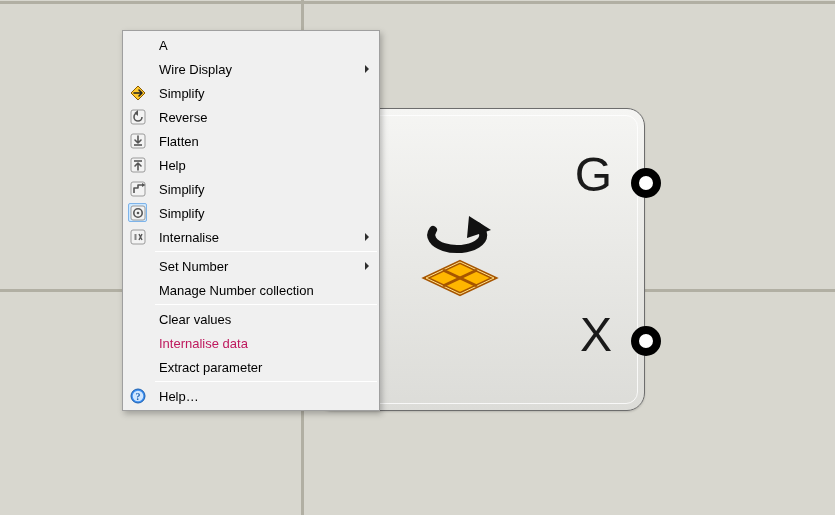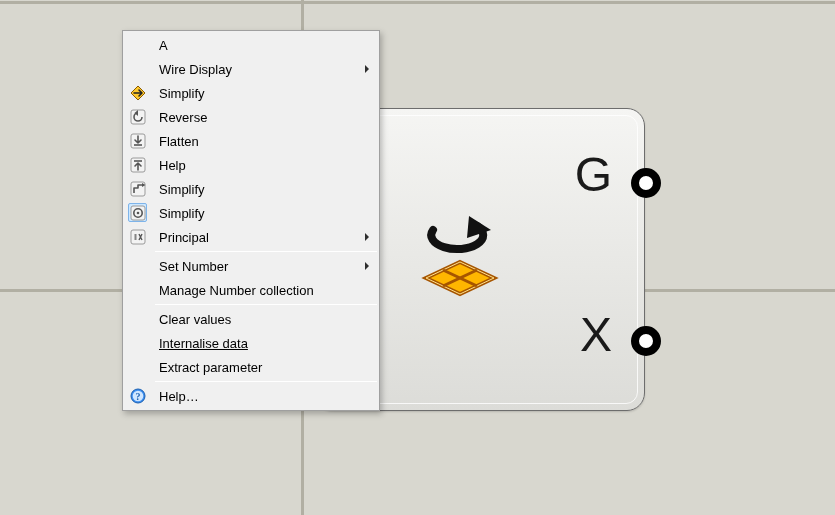--- a/index.html
+++ b/index.html
@@ -86,22 +86,21 @@
   .menu-item {
     position: relative;
     height: 24px;
     display: flex;
     align-items: center;
     padding-left: 34px;
     padding-right: 20px;
     white-space: nowrap;
   }
   .menu-item.disabled {
-    color: #000000;
-    text-decoration: underline;
+    color: #be185d;
   }
   .menu-sep {
     height: 1px;
     margin: 2px 0 2px 30px;
     background: #c8c8c8;
     border-bottom: 1px solid #fff;
   }
   .menu-icon {
     position: absolute;
     left: 5px; top: 4px;
@@ -232,21 +231,21 @@
         <div class="menu-item">
           <span class="menu-icon">
             <svg width="16" height="16" viewBox="0 0 16 16">
               <rect x="1" y="1" width="14" height="14" rx="2" fill="#f3f3f3" stroke="#9a9a9a"></rect>
                 <line x1="4.5" y1="6" x2="6.5" y2="6" stroke="#555" stroke-width="1.4"></line>
                 <line x1="4.5" y1="8" x2="6.5" y2="8" stroke="#555" stroke-width="1.4"></line>
                 <line x1="4.5" y1="10" x2="6.5" y2="10" stroke="#555" stroke-width="1.4"></line>
                 <path d="M9 5 L12 11 M12 5 L9 11" stroke="#555" stroke-width="1.4"></path>
             </svg>
           </span>
-          <span class="menu-label">Principal</span>
+          <span class="menu-label">Internalise</span>
           <span class="menu-arrow"></span>
         </div>
         <div class="menu-sep"></div>
         <div class="menu-item">
           <span class="menu-label">Set Number</span>
           <span class="menu-arrow"></span>
         </div>
         <div class="menu-item">
           <span class="menu-label">Manage Number collection</span>
         </div>

